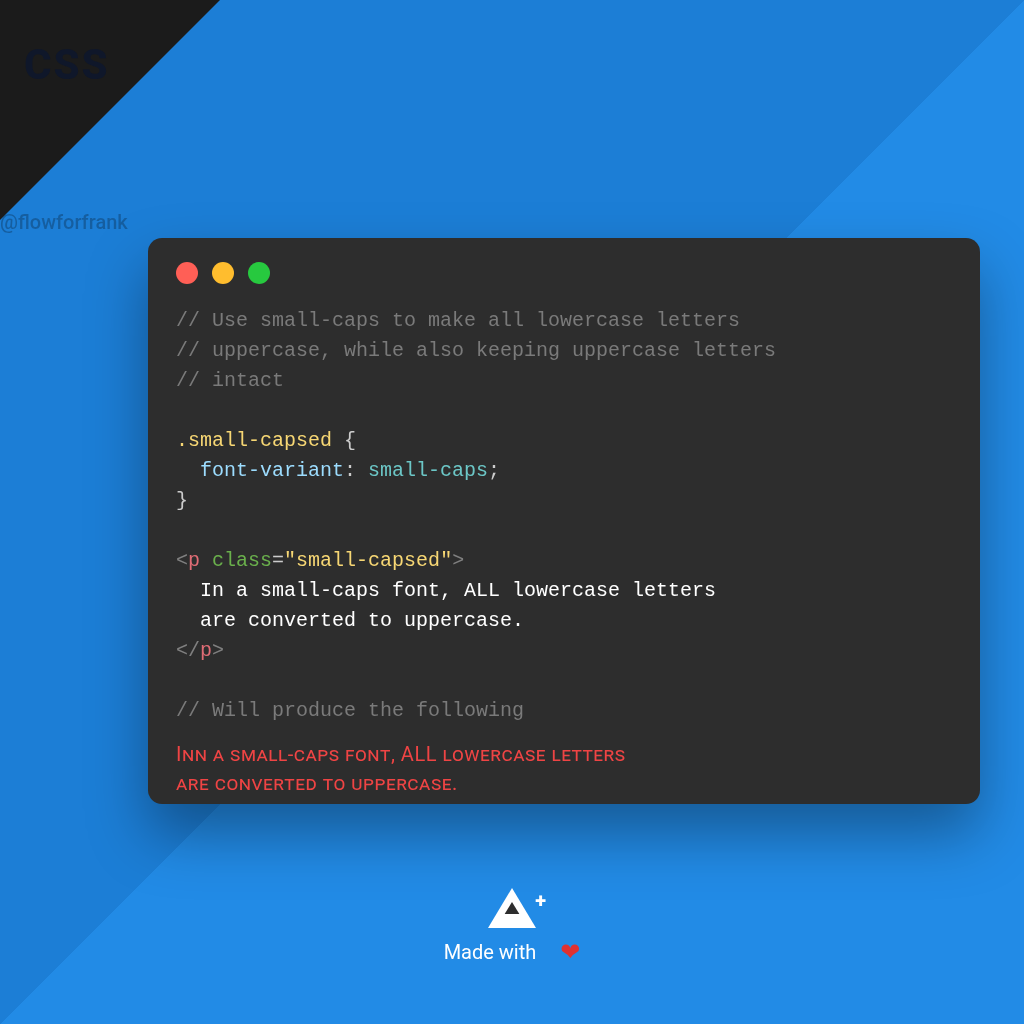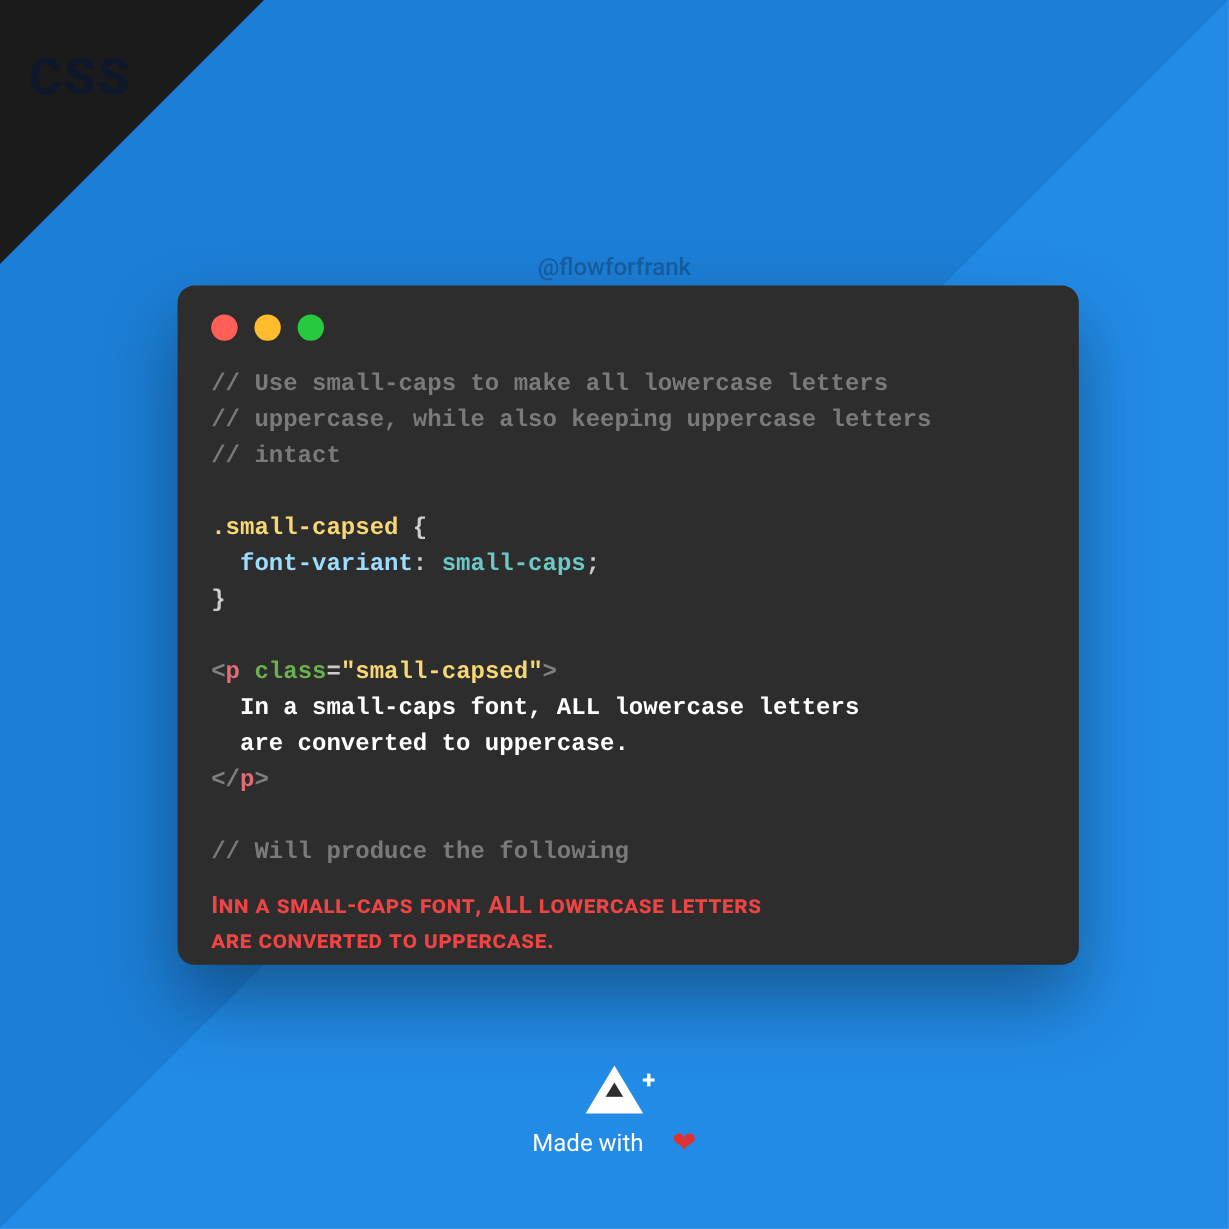--- a/index.html
+++ b/index.html
@@ -30,37 +30,35 @@
     left: 24px;
     color: #0f172a;
     font-weight: 800;
     font-size: 42px;
     letter-spacing: 2px;
   }
   .watermark {
     position: absolute;
     top: 210px;
     width: 100%;
-    text-align: center;
     color: rgba(0,0,0,0.25);
     font-size: 20px;
     font-weight: 500;
   }
   
   .window {
     position: absolute;
     left: 148px;
     top: 238px;
-    width: 751px;
+    width: 832px;
     height: 566px;
     background: #2d2d2d;
     border-radius: 14px;
     box-shadow: 0 30px 60px rgba(0,0,0,0.35);
     padding: 24px 28px 20px 28px;
-    font-weight: bold;
   }
   .traffic {
     display: flex;
     gap: 14px;
     margin-bottom: 22px;
   }
   .dot { width: 22px; height: 22px; border-radius: 50%; }
   .dot.red { background: #ff5f56; }
   .dot.yellow { background: #ffbd2e; }
   .dot.green { background: #27c93f; }

